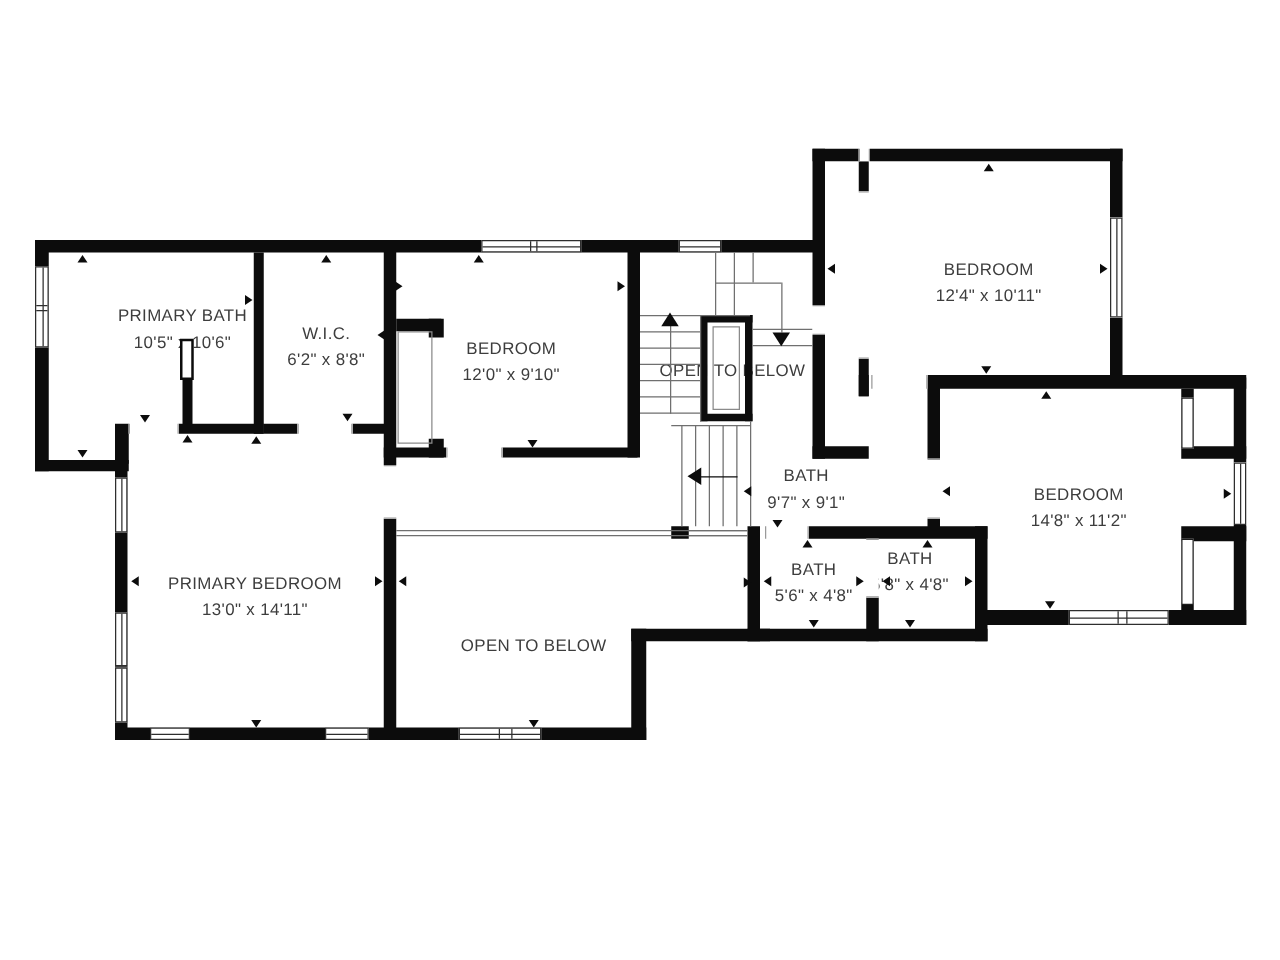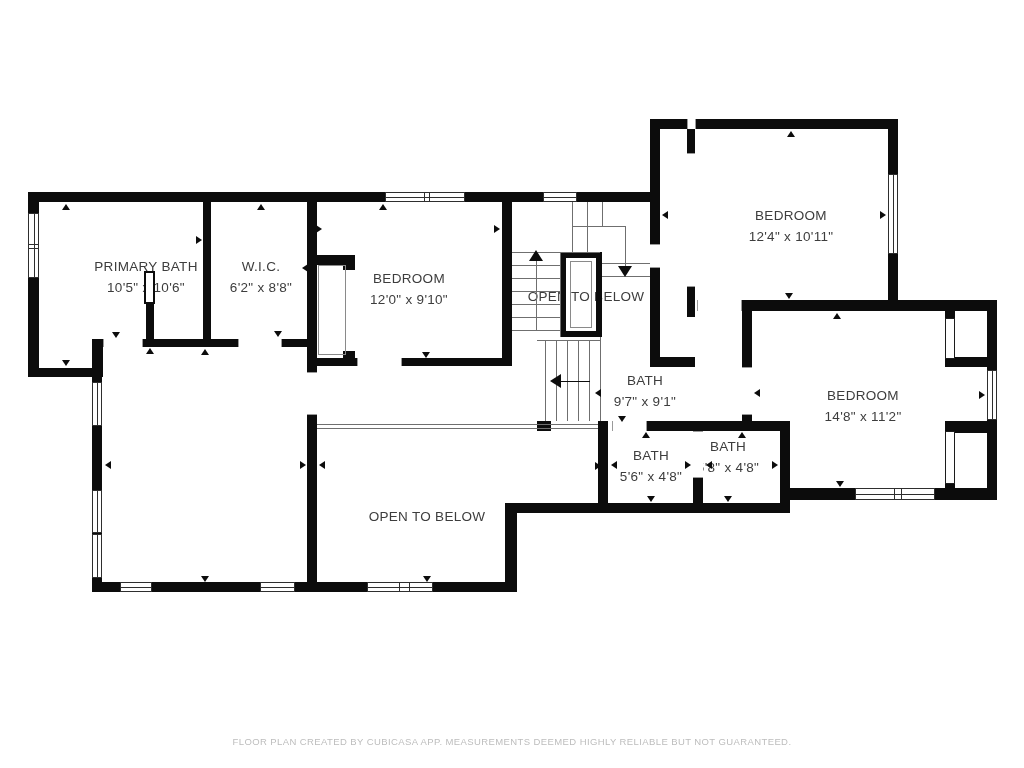--- a/index.html
+++ b/index.html
@@ -33,21 +33,21 @@
   .room-label .nm,.room-label .dm{display:block;}
   #footer{position:absolute;left:0;top:736px;width:1024px;text-align:center;
           font-size:9.5px;letter-spacing:0.4px;color:#bdbdbd;}
 </style>
 </head>
 <body>
 
 <div id="stage">
   <div id="plan">
 
-    <div class="room-label" style="left:146px;top:277px">
+    <div class="room-label" style="left:146px;top:263px">
       <span class="nm">PRIMARY BATH</span>
       <span class="dm">10'5" x 10'6"</span>
     </div>
     <div class="room-label" style="left:261px;top:277px">
       <span class="nm">W.I.C.</span>
       <span class="dm">6'2" x 8'8"</span>
     </div>
     <div class="room-label" style="left:409px;top:289px">
       <span class="nm">BEDROOM</span>
       <span class="dm">12'0" x 9'10"</span>
@@ -67,20 +67,24 @@
       <span class="nm">BEDROOM</span>
       <span class="dm">14'8" x 11'2"</span>
     </div>
     <div class="room-label" style="left:651px;top:466px">
       <span class="nm">BATH</span>
       <span class="dm">5'6" x 4'8"</span>
     </div>
     <div class="room-label" style="left:728px;top:457px">
       <span class="nm">BATH</span>
       <span class="dm">5'8" x 4'8"</span>
+    </div>
+    <div class="room-label" style="left:204px;top:477px">
+      <span class="nm">PRIMARY BEDROOM</span>
+      <span class="dm">13'0" x 14'11"</span>
     </div>
     <div class="room-label" style="left:427px;top:516px">
       <span class="nm">OPEN TO BELOW</span>
     </div>
   <div class="wall" style="left: 28px; top: 192px; width: 630px; height: 10px;"></div>
       <div class="wall" style="left: 28px; top: 192px; width: 11px; height: 185px;"></div>
       <div class="wall" style="left: 28px; top: 368px; width: 75px; height: 9px;"></div>
       <div class="wall" style="left: 92px; top: 368px; width: 10px; height: 224px;"></div>
       <div class="wall" style="left: 92px; top: 582px; width: 425px; height: 10px;"></div>
       <div class="wall" style="left: 92px; top: 339px; width: 11px; height: 32px;"></div>
@@ -253,14 +257,13 @@
       <div class="tri right" style="left: 595px; top: 462px; z-index: 4;"></div>
       <div class="tri down" style="left: 423px; top: 576px; z-index: 4;"></div>
       <div class="tri left" style="left: 611px; top: 461px; z-index: 4;"></div>
       <div class="tri right" style="left: 685px; top: 461px; z-index: 4;"></div>
       <div class="tri left" style="left: 706px; top: 461px; z-index: 4;"></div>
       <div class="tri right" style="left: 772px; top: 461px; z-index: 4;"></div>
       <div class="tri down" style="left: 647px; top: 496px; z-index: 4;"></div>
       <div class="tri down" style="left: 724px; top: 496px; z-index: 4;"></div>
     </div>
 
-  <div id="footer">FLOOR PLAN CREATED BY CUBICASA APP. MEASUREMENTS DEEMED HIGHLY RELIABLE BUT NOT GUARANTEED.</div>
 </div>
 
 </body></html>

